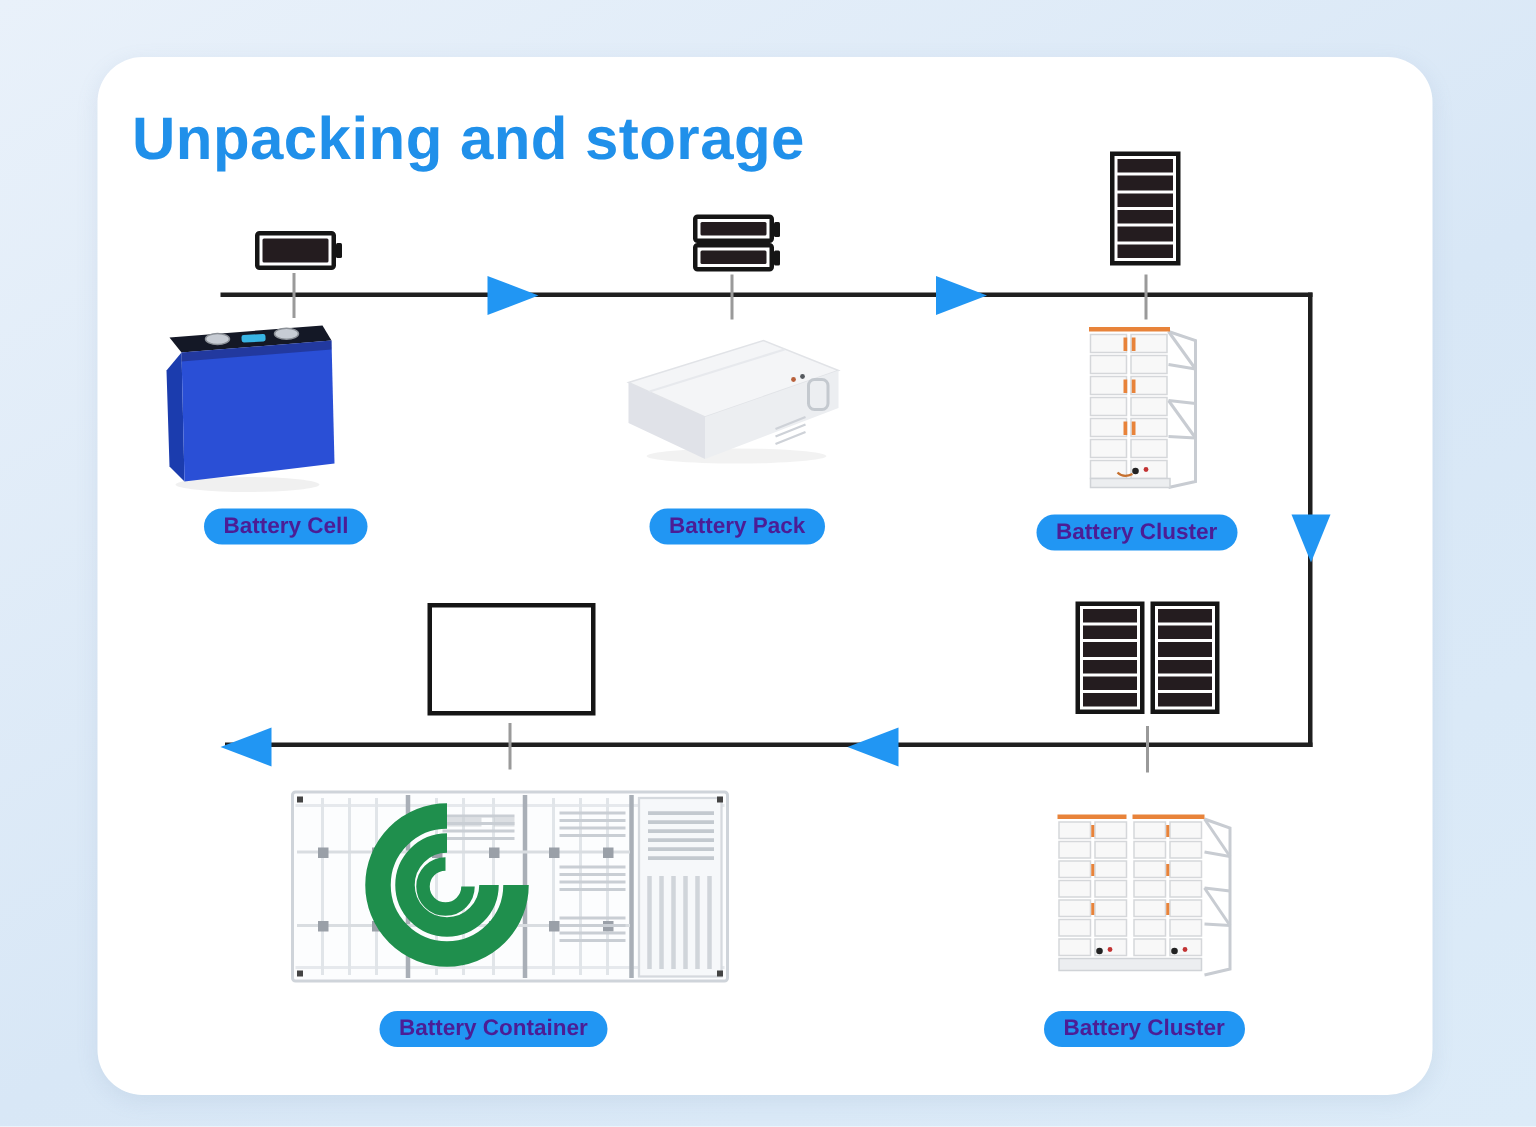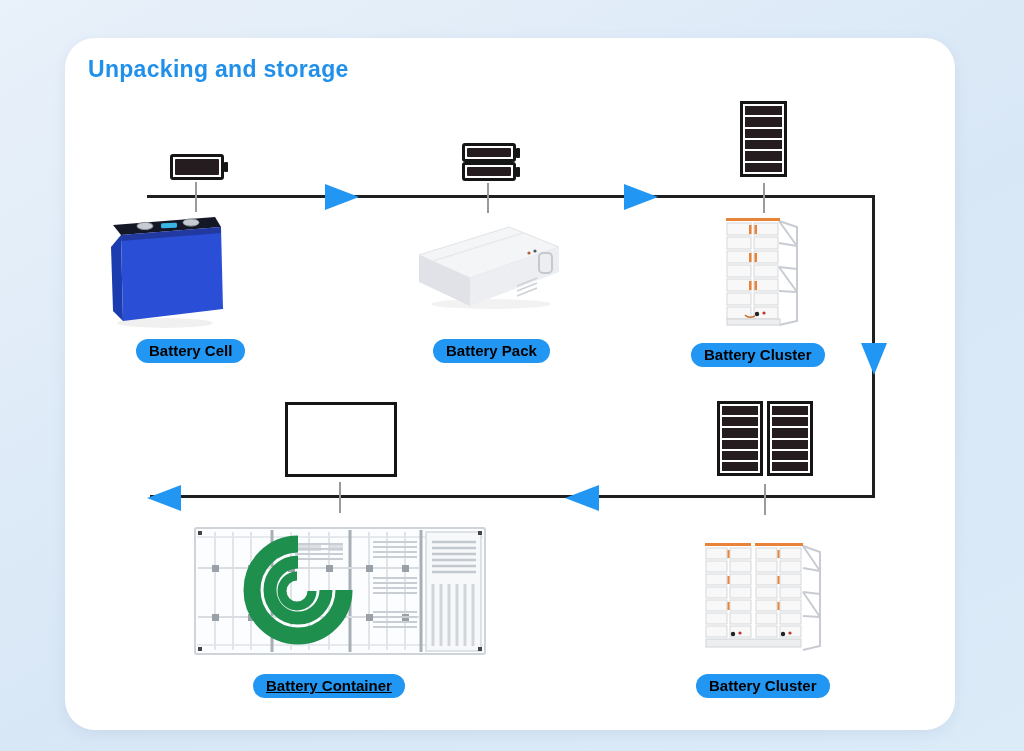--- a/index.html
+++ b/index.html
@@ -8,28 +8,28 @@
     background:linear-gradient(150deg,#e9f1fa 0%,#d8e7f6 55%,#dcebf8 100%);
     font-family:"Liberation Sans", sans-serif;
   }
   .card{
     position:absolute;left:65px;top:38px;width:890px;height:692px;
     background:#ffffff;border-radius:30px;
     box-shadow:0 4px 14px rgba(110,145,180,.14);
   }
   .abs{position:absolute;}
   .title{
-    position:absolute;left:88px;top:56px;
-    font-size:23px;font-weight:800;color:#2090ea;letter-spacing:.3px;
+    position:absolute;left:88px;top:71px;
+    font-size:40px;font-weight:800;color:#2090ea;letter-spacing:.3px;
   }
   .hline{position:absolute;height:3px;background:#1f1f1f;}
   .vline{position:absolute;width:3px;background:#1f1f1f;}
   .tick{position:absolute;width:2px;background:#9a9a9a;}
   .pill{
-    position:absolute;background:#2196f3;color:#000000;
+    position:absolute;background:#2196f3;color:#4c1d95;
     font-size:15px;font-weight:700;line-height:20px;
     padding:2px 13px;border-radius:14px;white-space:nowrap;
   }
   .arrow-right{position:absolute;width:0;height:0;
     border-top:13px solid transparent;border-bottom:13px solid transparent;
     border-left:34px solid #2196f3;}
   .arrow-left{position:absolute;width:0;height:0;
     border-top:13px solid transparent;border-bottom:13px solid transparent;
     border-right:34px solid #2196f3;}
   .arrow-down{position:absolute;width:0;height:0;
@@ -315,14 +315,14 @@
     <rect x="5" y="11" width="4" height="4"></rect>
       <rect x="285" y="11" width="4" height="4"></rect>
     <rect x="5" y="127" width="4" height="4"></rect>
       <rect x="285" y="127" width="4" height="4"></rect>
   </g>
 </svg>
 
 <div class="pill" style="left:136px;top:339px;">Battery Cell</div>
 <div class="pill" style="left:433px;top:339px;">Battery Pack</div>
 <div class="pill" style="left:691px;top:343px;text-align:center;">Battery Cluster</div>
-<div class="pill" style="left:253px;top:674px;text-decoration:underline;">Battery Container</div>
+<div class="pill" style="left:253px;top:674px;">Battery Container</div>
 <div class="pill" style="left:696px;top:674px;">Battery Cluster</div>
 
 </body></html>

